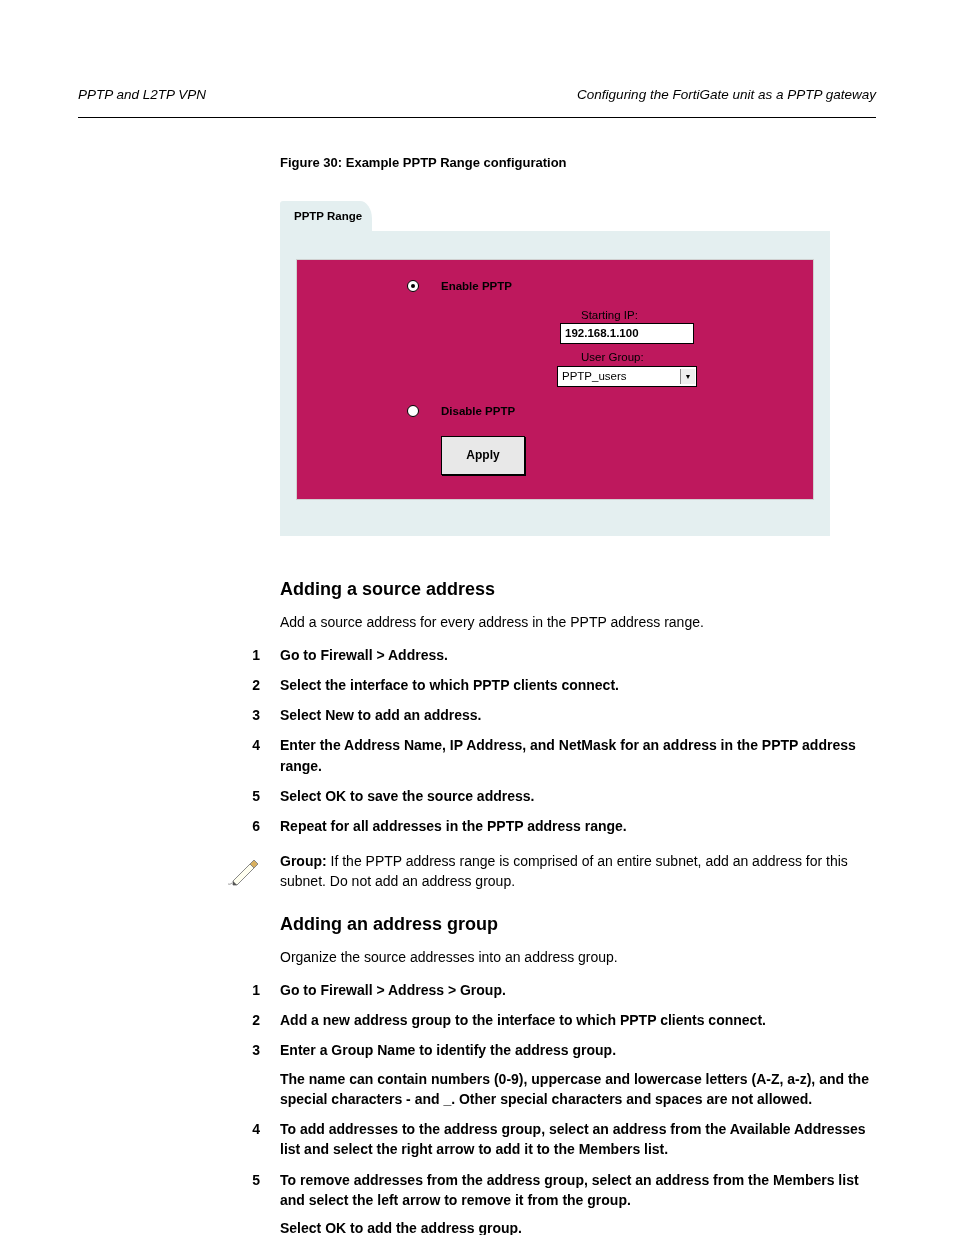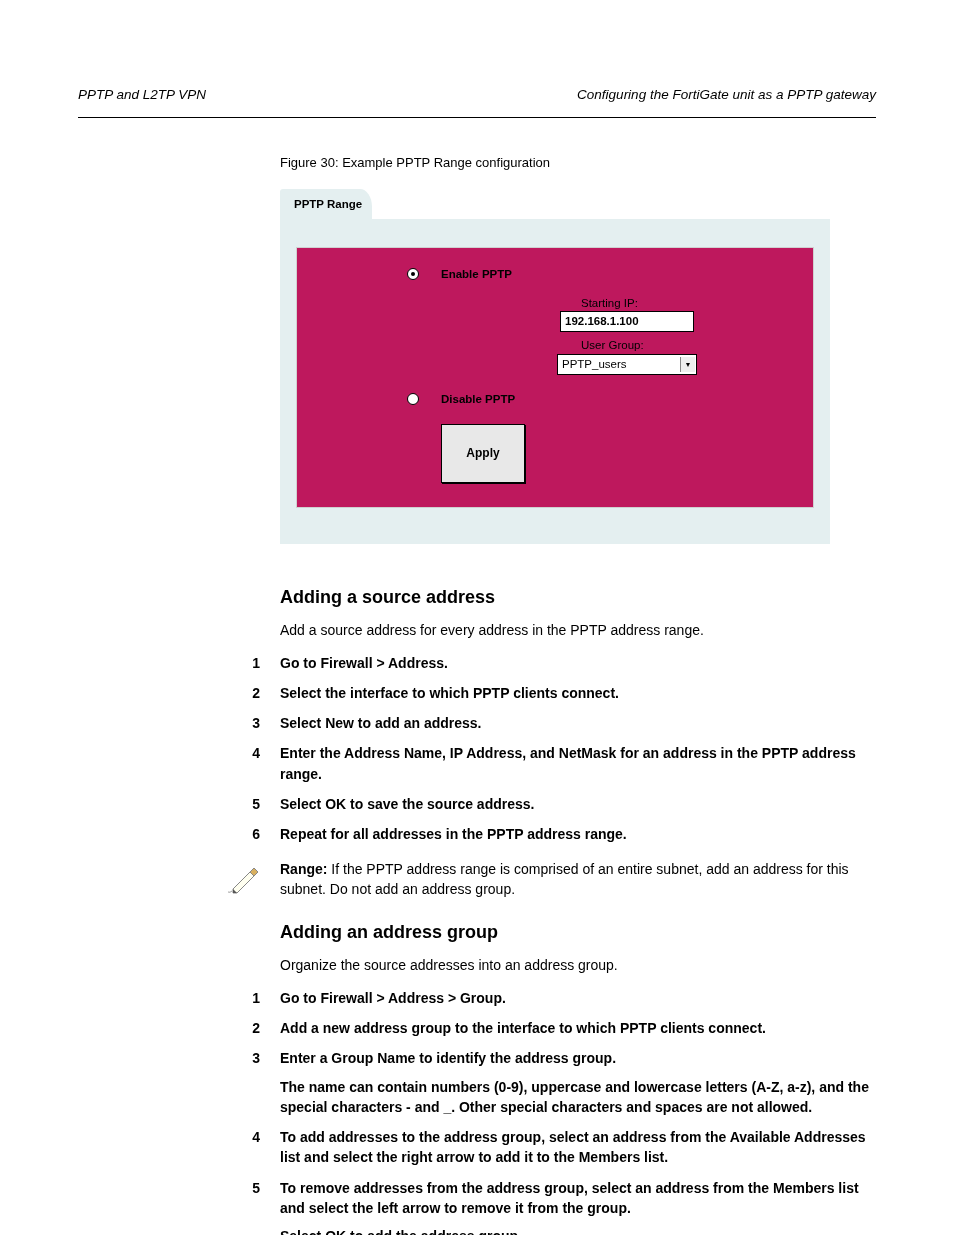--- a/index.html
+++ b/index.html
@@ -29,23 +29,23 @@
   .hr-line {
     border-top: 1px solid #000;
     margin-bottom: 36px;
   }
 
   .content {
     margin-left: 202px;
   }
 
   .figure-caption {
-    font-weight: normal;
+    font-weight: bold;
     font-size: 13px;
-    margin-bottom: 16px;
+    margin-bottom: 28px;
   }
 
   
   .screenshot {
     width: 550px;
     margin-bottom: 40px;
   }
   .tab {
     display: inline-block;
     background: #e4eff0;
@@ -143,21 +143,21 @@
   }
   .apply-btn {
     margin-left: 34px;
     margin-top: 8px;
     display: inline-block;
     width: 82px;
     text-align: center;
     font-family: Verdana, Arial, sans-serif;
     font-size: 12px;
     font-weight: bold;
-    padding: 20px 0;
+    padding: 10px 0;
     background: #e8e8e8;
     border: 1px solid #000;
     box-shadow: 1px 1px 0 #000;
   }
 
   .section-heading {
     font-size: 18px;
     font-weight: bold;
     margin: 0 0 10px 0;
   }
@@ -298,21 +298,21 @@
     </div>
 
     <div class="note-row">
       <svg class="note-icon" viewBox="0 0 36 36">
         <path d="M5 30 L22 13 L26 17 L9 34 L5 34 Z" fill="#fffff0" stroke="#888" stroke-width="1"></path>
         <path d="M22 13 L26 9 L30 13 L26 17 Z" fill="#d8b060" stroke="#888" stroke-width="1"></path>
         <path d="M5 30 L5 34 L9 34 Z" fill="#555"></path>
         <path d="M4 32 Q2 34 0 33" stroke="#888" stroke-width="0.8" fill="none"></path>
       </svg>
       <div class="note-text">
-        <b>Range:</b><span> If the PPTP address range is comprised of an entire subnet, add an address for this subnet. Do not add an address group.</span>
+        <b>Group:</b><span> If the PPTP address range is comprised of an entire subnet, add an address for this subnet. Do not add an address group.</span>
       </div>
     </div>
 
     <div class="section-heading">Adding an address group</div>
     <p class="section-intro">Organize the source addresses into an address group.</p>
 
     <div class="numlist">
       <div class="item">
         <div class="num">1</div>
         <div class="text">

